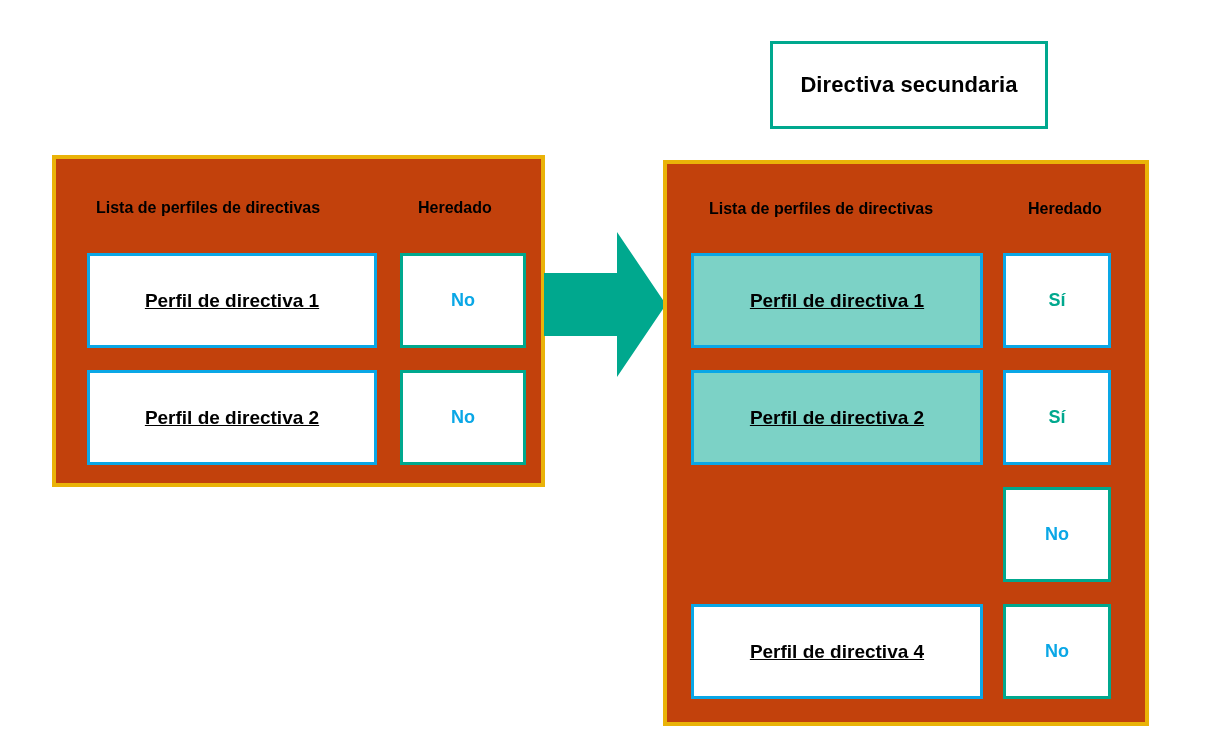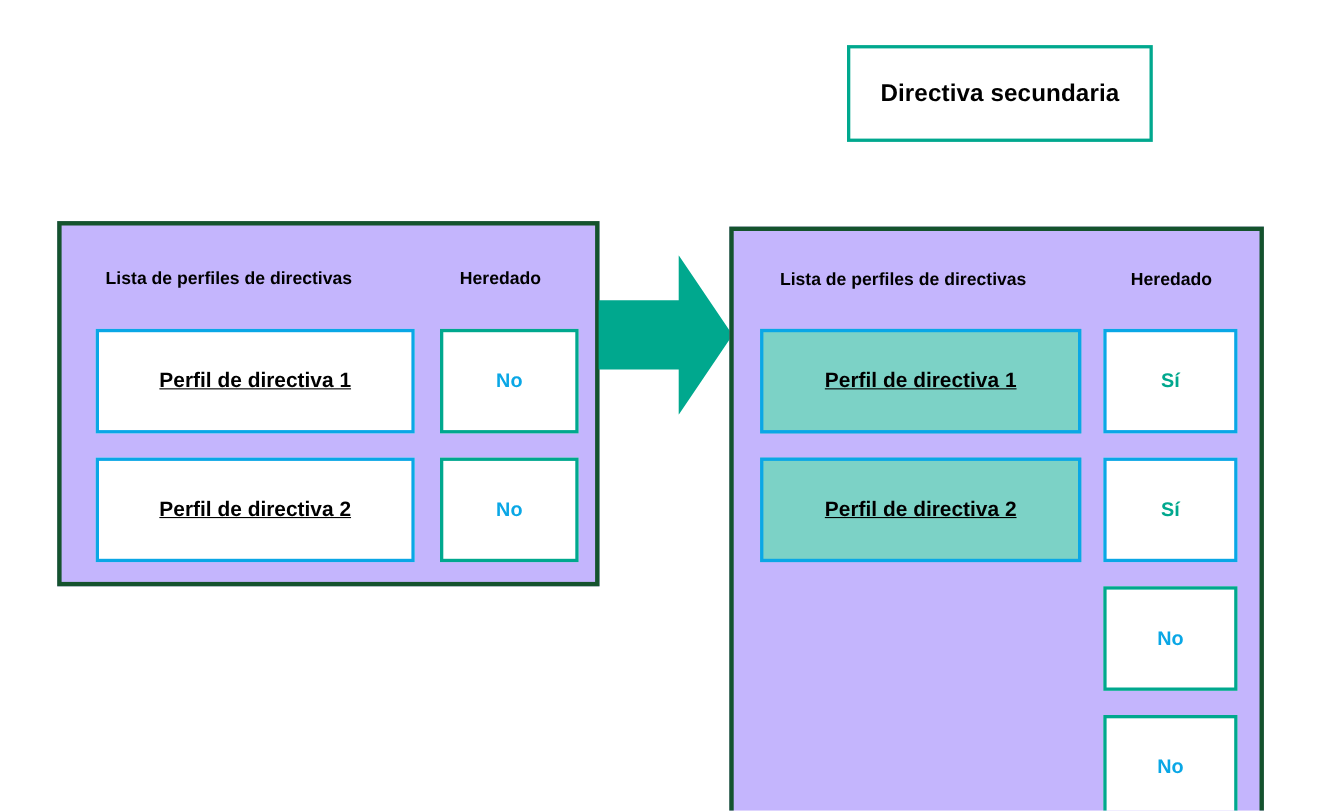--- a/index.html
+++ b/index.html
@@ -37,23 +37,22 @@
     letter-spacing: 0.1px;
     white-space: nowrap;
   }
   #title-primary   { left: 158px; top: 41px; width: 281px; height: 88px; }
   #title-secondary { left: 770px; top: 41px; width: 278px; height: 88px; }
 
   
   .panel {
     position: absolute;
     box-sizing: border-box;
-    border: 4px solid #14532d;
-    background: #c4b5fd;
-    margin-top: 46px;
+    border: 4px solid #eab308;
+    background: #c2410c;
   }
   #panel-primary   { left: 52px;  top: 155px; width: 493px; height: 332px; }
   #panel-secondary { left: 663px; top: 160px; width: 486px; height: 566px; }
 
   
   .col-headers {
     position: absolute;
     left: 0;
     top: 0;
     width: 100%;
@@ -121,21 +120,21 @@
   
   #panel-primary .profile-box { left: 31px;  width: 290px; height: 95px; }
   #panel-primary .inherit-box { left: 344px; width: 126px; height: 95px; }
   #panel-primary .row-0 .profile-box,
   #panel-primary .row-0 .inherit-box { top: 94px; }
   #panel-primary .row-1 .profile-box,
   #panel-primary .row-1 .inherit-box { top: 211px; }
 
   
   #panel-secondary .profile-box { left: 24px;  width: 292px; height: 95px; }
-  #panel-secondary .inherit-box { left: 336px; width: 122px; height: 95px; }
+  #panel-secondary .inherit-box { left: 336px; width: 108px; height: 95px; }
   #panel-secondary .row-0 .profile-box,
   #panel-secondary .row-0 .inherit-box { top: 89px; }
   #panel-secondary .row-1 .profile-box,
   #panel-secondary .row-1 .inherit-box { top: 206px; }
   #panel-secondary .row-2 .profile-box,
   #panel-secondary .row-2 .inherit-box { top: 323px; }
   #panel-secondary .row-3 .profile-box,
   #panel-secondary .row-3 .inherit-box { top: 440px; }
 
   #panel-primary .profile-label   { padding-left: 0; }
@@ -215,19 +214,22 @@
       </div>
     </div>
 
     <div class="row row-2">
       <div class="inherit-box border-green">
         <span class="inherit-label val-no">No</span>
       </div>
     </div>
 
     <div class="row row-3">
+      <div class="profile-box">
+        <span class="profile-label">Perfil de directiva 4</span>
+      </div>
       <div class="inherit-box border-green">
         <span class="inherit-label val-no">No</span>
       </div>
     </div>
   </div>
 
 </div>
 
 </body></html>

